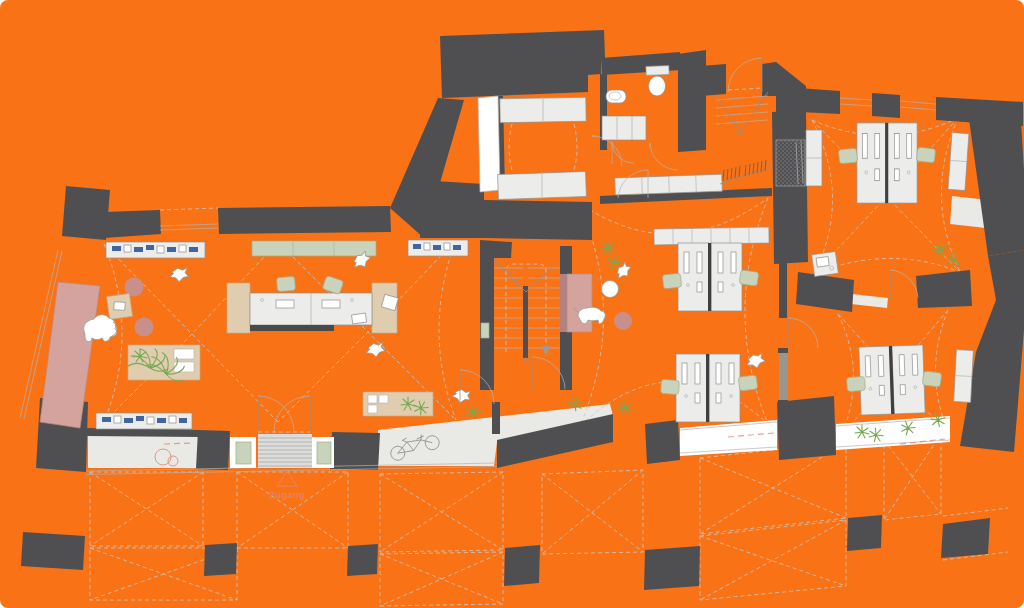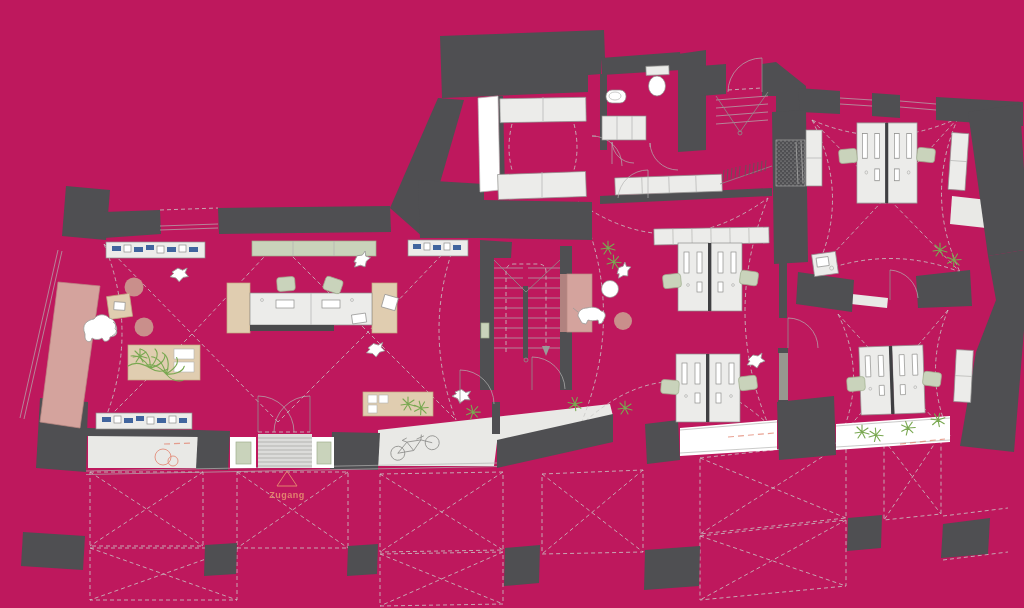--- a/index.html
+++ b/index.html
@@ -1,17 +1,17 @@
 <!DOCTYPE html>
 <html style="--wall: #4f4f52; --annex-floor: #e9e9e6; --furniture: #ececea; --outline: #8f8f8d; --dashed-line: #c9c9c7; --pink: #d4a39d; --pink-border: #bb8a84; --pink-dark: #c98f8b; --accent-red: #e2836f; --sage-green: #c9d3bb; --sage-border: #9fae8e; --wood: #e0cdb0; --wood-border: #c2aa82; --shelf-blue: #41659e; --plant-green: #79a851;"><head>
 <meta charset="utf-8">
 <style>
   html,body{margin:0;padding:0;background:#fff;}
-  .stage{position:relative;width:1024px;height:608px;background:#be185d;overflow:hidden;
-         font-family:"Liberation Sans",sans-serif;}
+  .stage{position:relative;width:1024px;height:608px;background:#f97316;overflow:hidden;
+         font-family:"Liberation Sans",sans-serif;border-radius:8px;}
   svg{display:block}
   .wall{fill:var(--wall,#4f4f52);stroke:none}
   .annex{fill:var(--annex-floor,#e9e9e6);stroke:none}
   .furn{fill:var(--furniture,#ececea);stroke:var(--outline,#8f8f8d);stroke-width:.7}
   .furnw{fill:#ffffff;stroke:var(--outline,#8f8f8d);stroke-width:.7}
   .wood{fill:var(--wood,#e0cdb0);stroke:var(--wood-border,#c2aa82);stroke-width:.7}
   .sage{fill:var(--sage-green,#c9d3bb);stroke:var(--sage-border,#9fae8e);stroke-width:.7}
   .pink{fill:var(--pink,#d4a39d);stroke:var(--pink-border,#bb8a84);stroke-width:.7}
   .pinkfill{fill:var(--pink-dark,#c98f8b);stroke:none}
   .blue{fill:var(--shelf-blue,#41659e);stroke:none}

